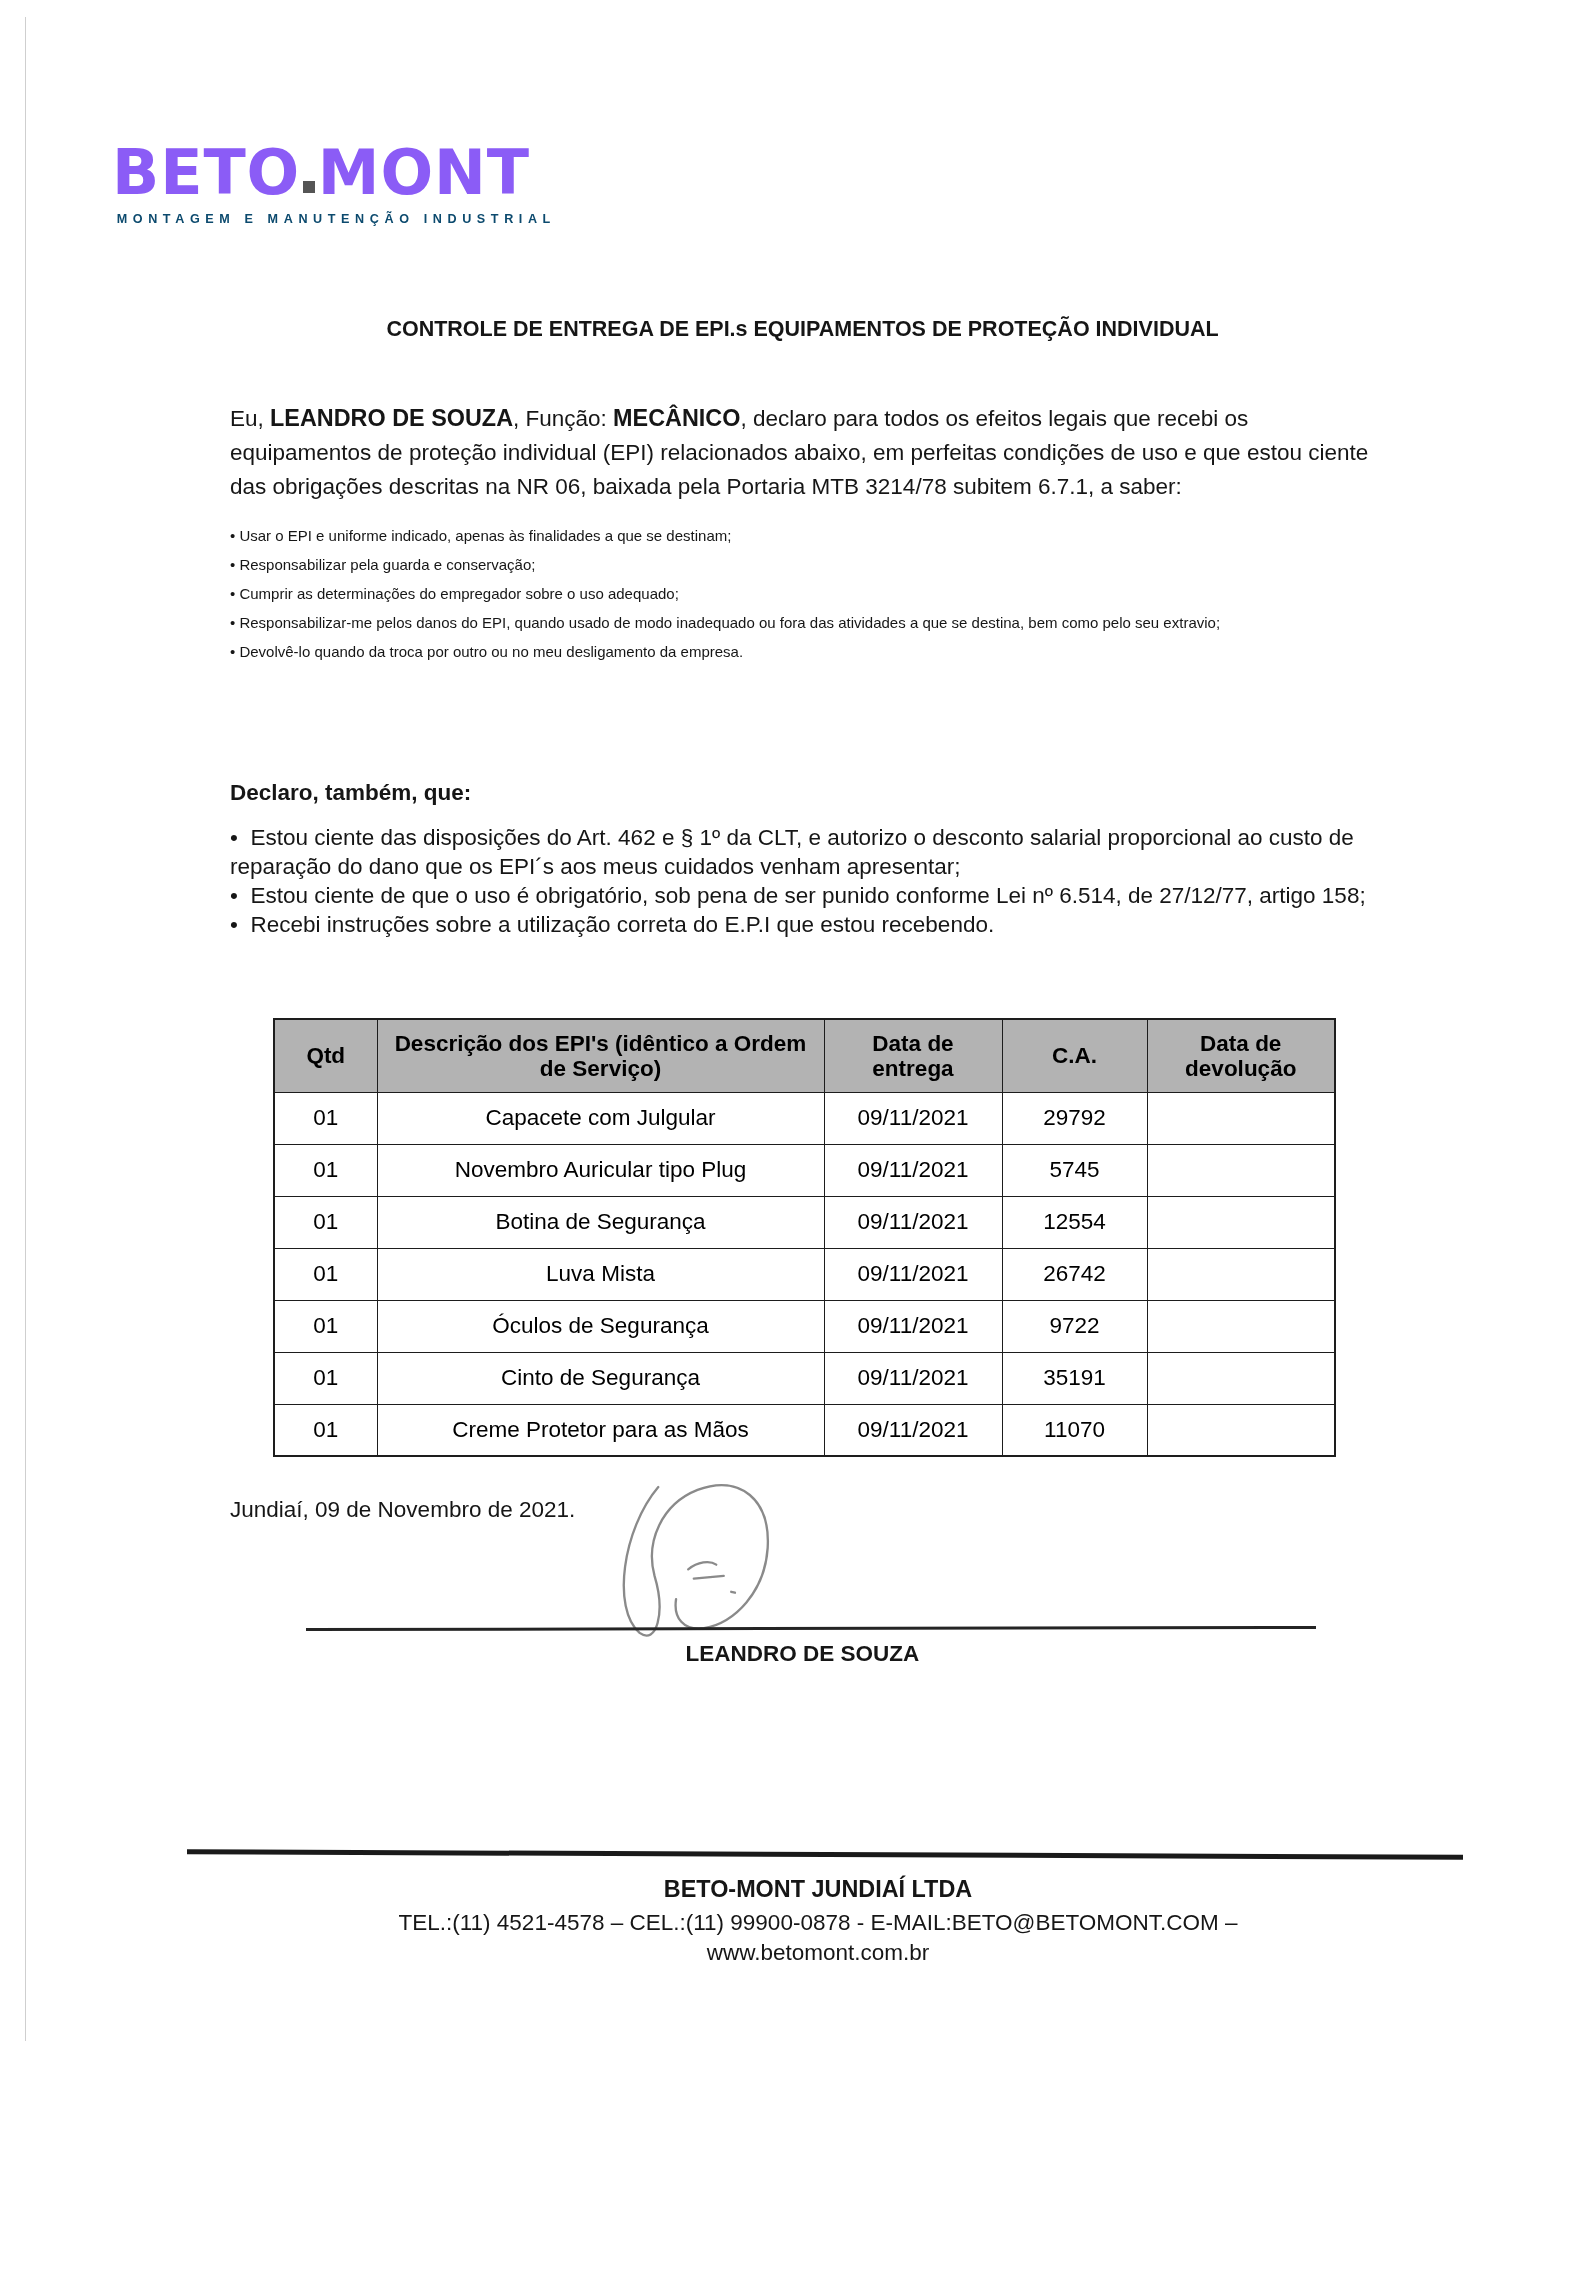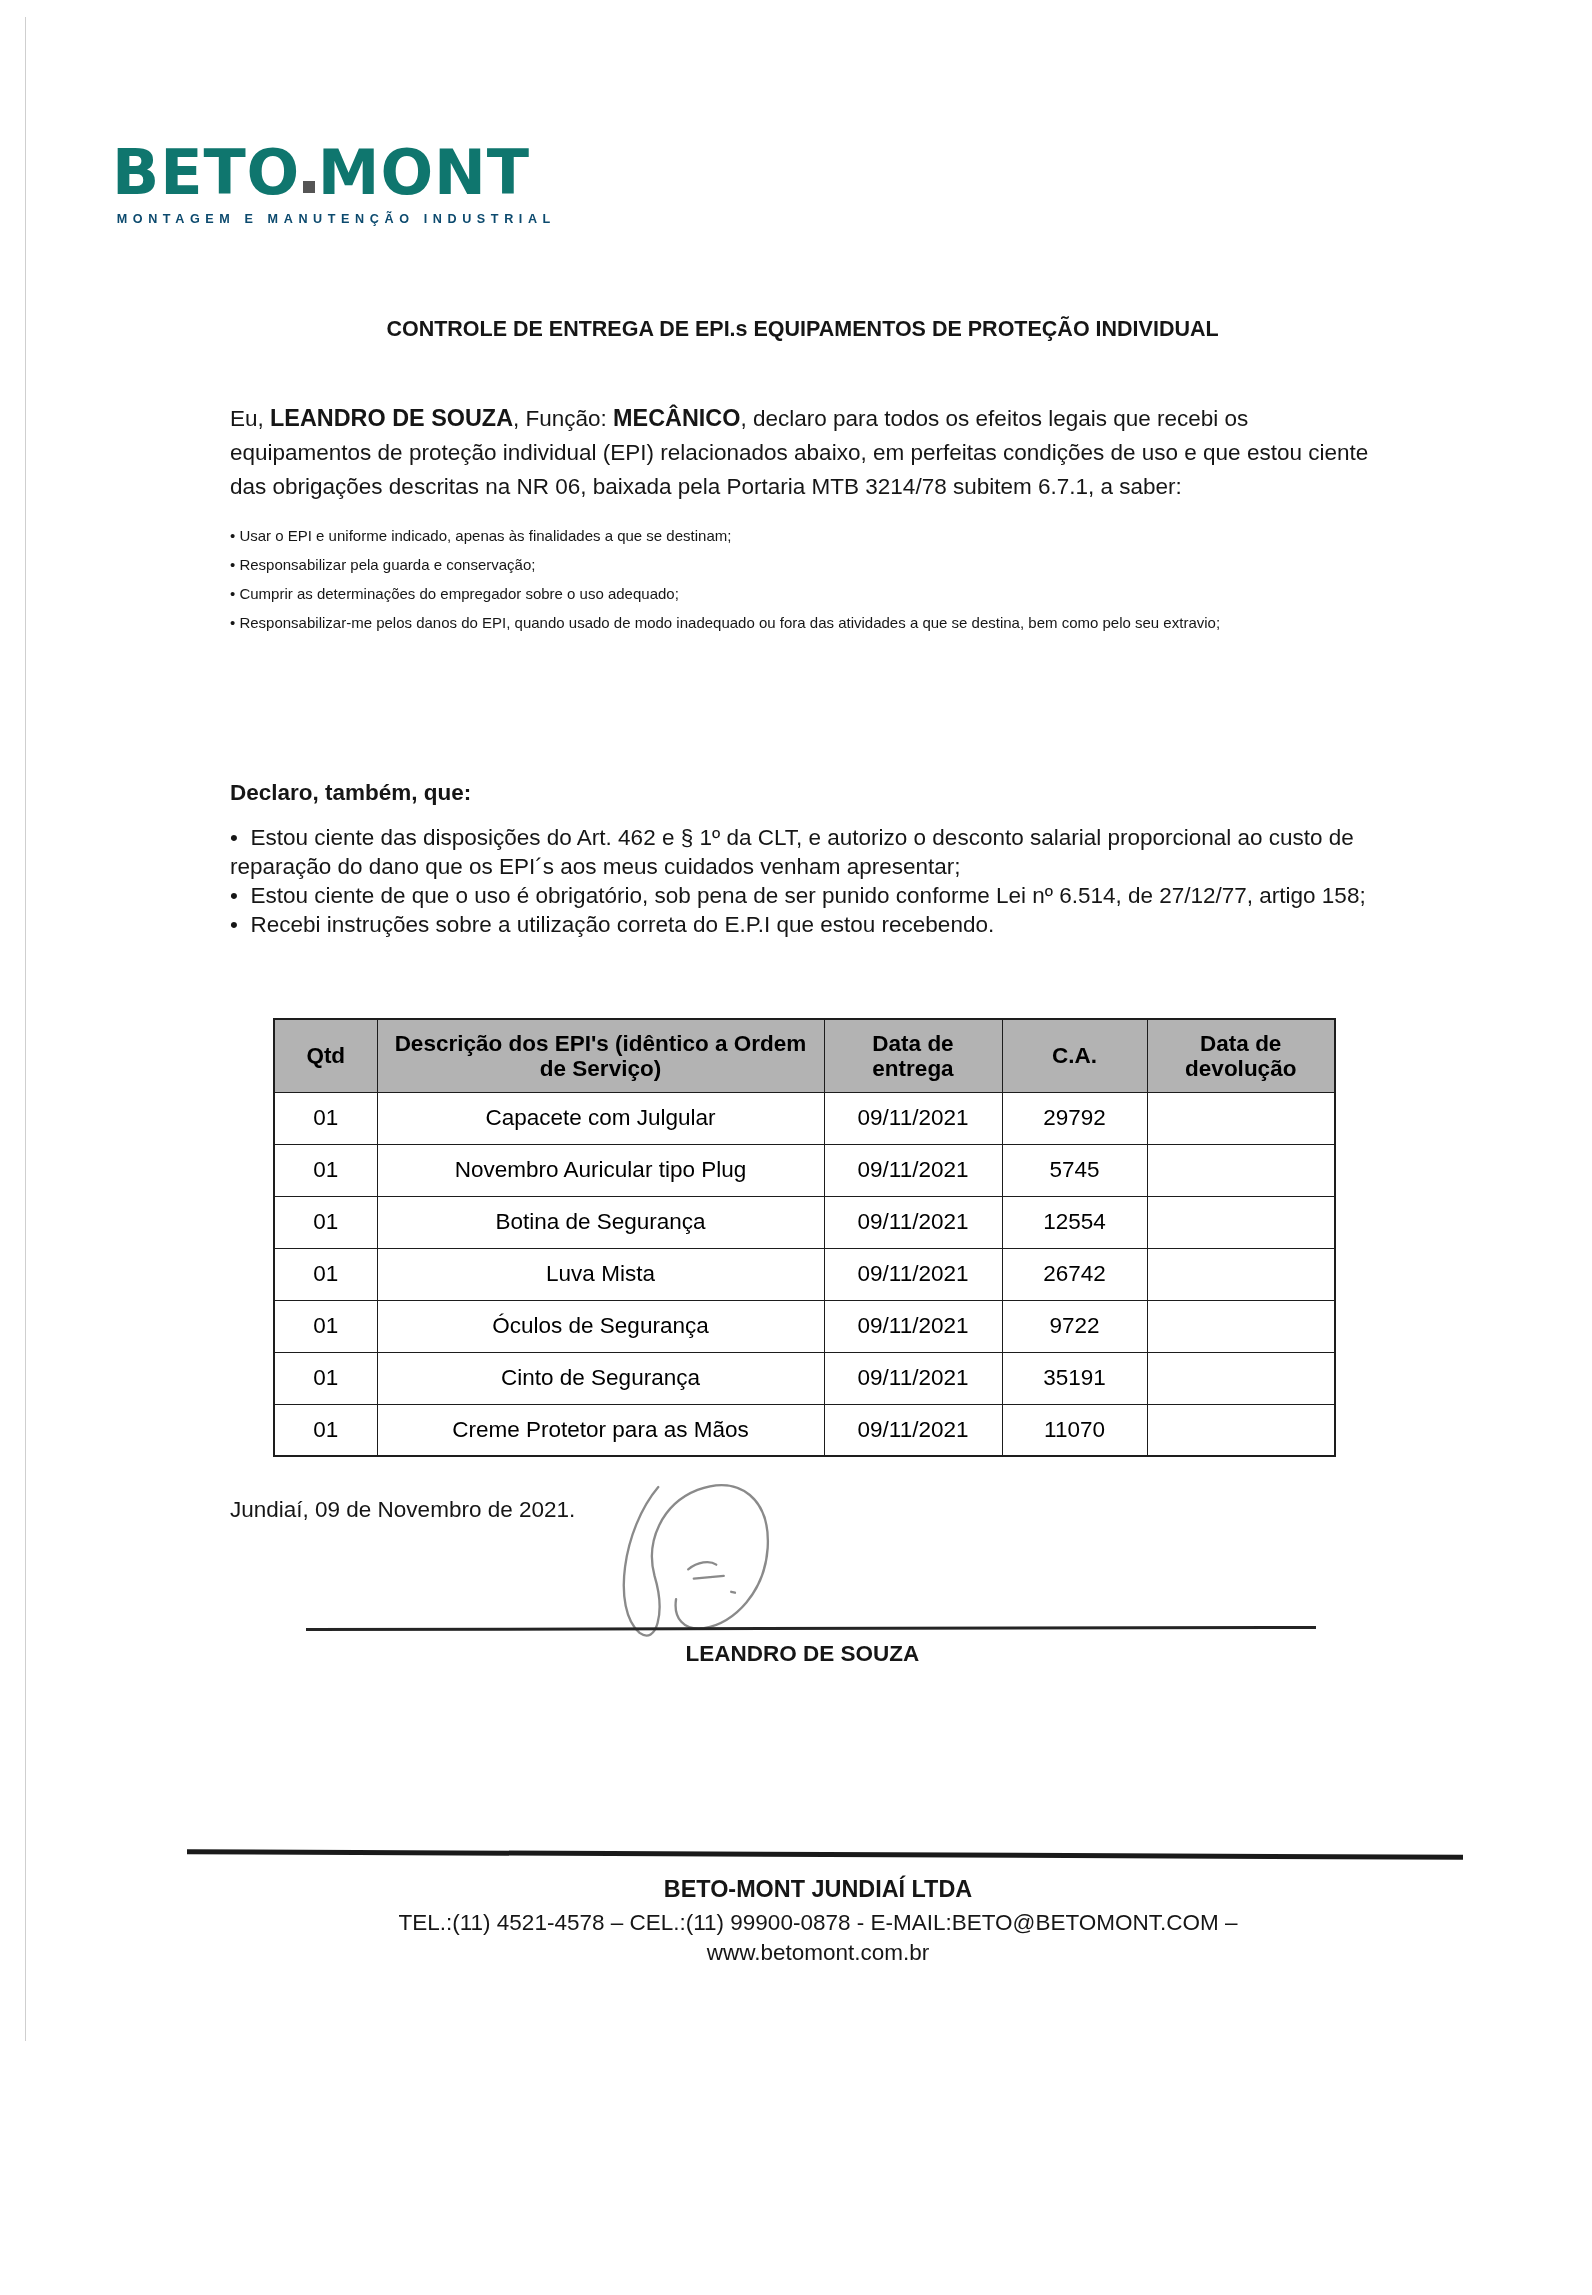--- a/index.html
+++ b/index.html
@@ -13,21 +13,21 @@
   }
   .scan-edge{
     position:absolute;left:25px;top:17px;width:0.9px;height:2024px;
     background:#cfcfcf;
   }
   
   .logo{position:absolute;left:112px;top:142px;}
   .logo-text{
     font-family:"DejaVu Sans", sans-serif;
     font-weight:bold;font-size:62px;line-height:62px;
-    letter-spacing:0.9px;color:#0f766e;white-space:nowrap;
+    letter-spacing:0.9px;color:#8b5cf6;white-space:nowrap;
   }
   .logo-dot{
     display:inline-block;width:12px;height:12px;background:#555555;
     margin:0 2.8px;vertical-align:0.9px;
   }
   .logo-tagline{
     margin-top:8.4px;padding-left:4.7px;
     font-size:12.6px;font-weight:bold;letter-spacing:5.6px;color:#0c4a6e;
     white-space:nowrap;
   }
@@ -86,20 +86,21 @@
 
   <div class="content intro">
     <span>Eu, </span><b>LEANDRO DE SOUZA</b><span>, Função: </span><b>MECÂNICO</b><span>, declaro para todos os efeitos legais que recebi os equipamentos de proteção individual (EPI) relacionados abaixo, em perfeitas condições de uso e que estou ciente das obrigações descritas na NR 06, baixada pela Portaria MTB 3214/78 subitem 6.7.1, a saber:</span>
   </div>
 
   <div class="content blist">
     <div class="li">Usar o EPI e uniforme indicado, apenas às finalidades a que se destinam;</div>
     <div class="li">Responsabilizar pela guarda e conservação;</div>
     <div class="li">Cumprir as determinações do empregador sobre o uso adequado;</div>
     <div class="li">Responsabilizar-me pelos danos do EPI, quando usado de modo inadequado ou fora das atividades a que se destina, bem como pelo seu extravio;</div>
+    <div class="li">Devolvê-lo quando da troca por outro ou no meu desligamento da empresa.</div>
   </div>
 
   <div class="content decl-heading">Declaro, também, que:</div>
 
   <div class="content blist2">
     <div class="li">Estou ciente das disposições do Art. 462 e § 1º da CLT, e autorizo o desconto salarial proporcional ao custo de reparação do dano que os EPI´s aos meus cuidados venham apresentar;</div>
     <div class="li">Estou ciente de que o uso é obrigatório, sob pena de ser punido conforme Lei nº 6.514, de 27/12/77, artigo 158;</div>
     <div class="li">Recebi instruções sobre a utilização correta do E.P.I que estou recebendo.</div>
   </div>
 

